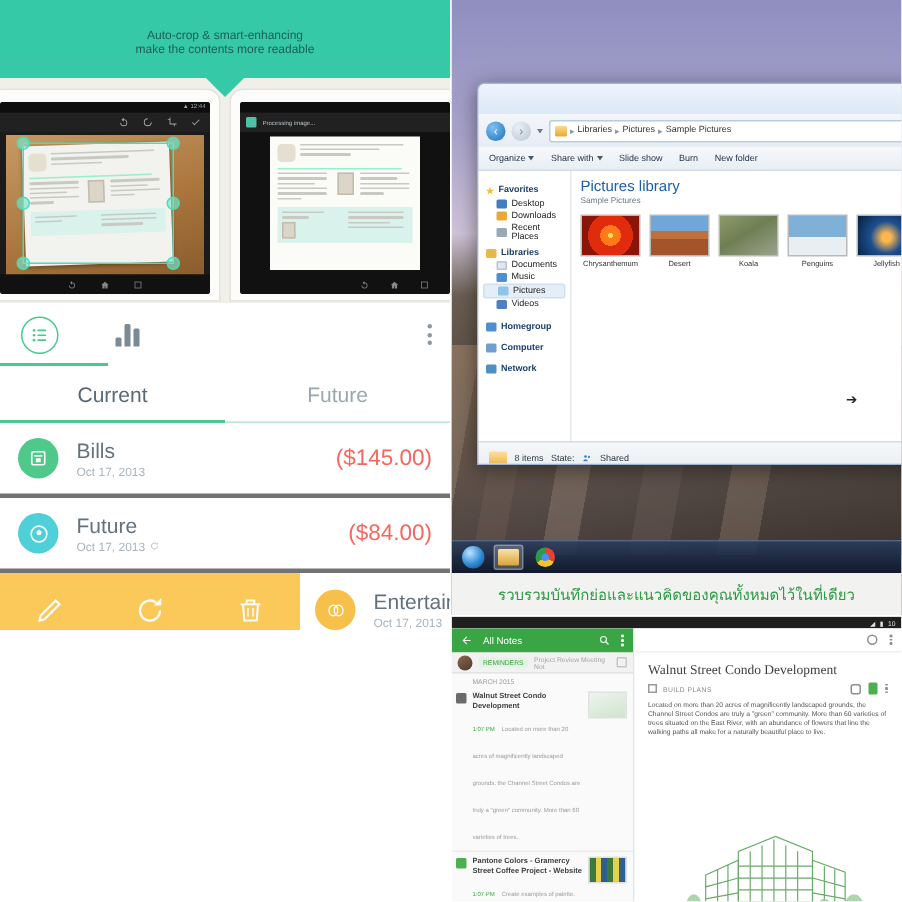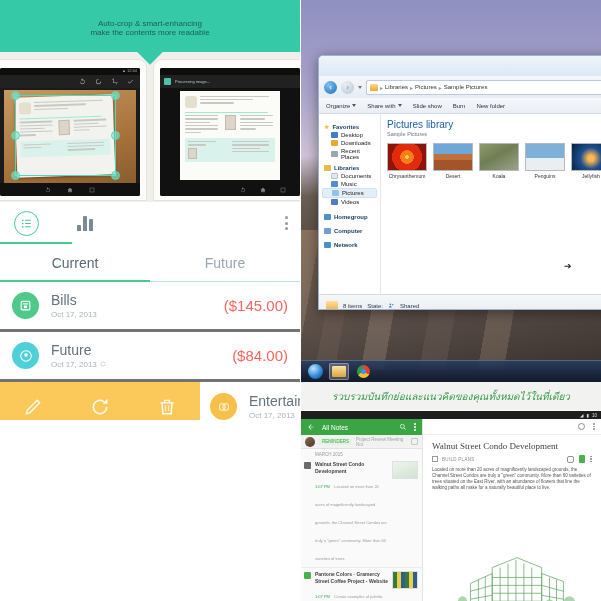--- a/index.html
+++ b/index.html
@@ -151,21 +151,21 @@
   .tb-btn { width: 20px; height: 17px; border-radius: 2px; display: flex; align-items: center; justify-content: center; }
   .tb-btn.act { background: rgba(255,255,255,.22); border: 1px solid rgba(255,255,255,.3); }
   .orb { width: 15px; height: 15px; border-radius: 50%;
          background: radial-gradient(circle at 35% 30%, #bfe4ff, #2f8ad6 55%, #12436f); }
   .expl-ico { width: 14px; height: 11px; background: linear-gradient(180deg,#fbe3a4,#d9a43c); border-radius: 1px; }
   .chrome-ico { width: 13px; height: 13px; border-radius: 50%;
         background: conic-gradient(#e6422e 0 33%, #f7c325 33% 66%, #2d9b4e 66% 100%);
         display: flex; align-items: center; justify-content: center; }
   .chrome-ico i { width: 5px; height: 5px; border-radius: 50%; background: #4c8df5; display: block; }
   .thai-strip { position: absolute; left: 0; right: 0; bottom: 0; height: 28px; background: #f2f2f0;
-                display: flex; align-items: center; justify-content: center; font-style: italic; }
+                display: flex; align-items: center; justify-content: center; }
   .thai-txt { font-size: 10px; color: #2e9b46; font-family: "DejaVu Sans", sans-serif; }
 
   
   #q3 { position: absolute; left: 301px; top: 411px; width: 300px; height: 190px; background: #fff; overflow: hidden; }
   .ev-status { height: 8px; background: #1f1f1f; display: flex; align-items: center; justify-content: flex-end; gap: 3px; padding-right: 4px; }
   .ev-status span { font-size: 4.5px; color: #ddd; }
   .ev-wrap { display: flex; height: 198px; }
   .ev-left { width: 122px; background: #fafafa; border-right: 1px solid #e3e3e3; }
   .ev-appbar { height: 16px; background: #3aa544; display: flex; align-items: center; gap: 7px; padding: 0 6px; }
   .ev-appbar .ttl { font-size: 6.5px; color: #fff; flex: 1; }

